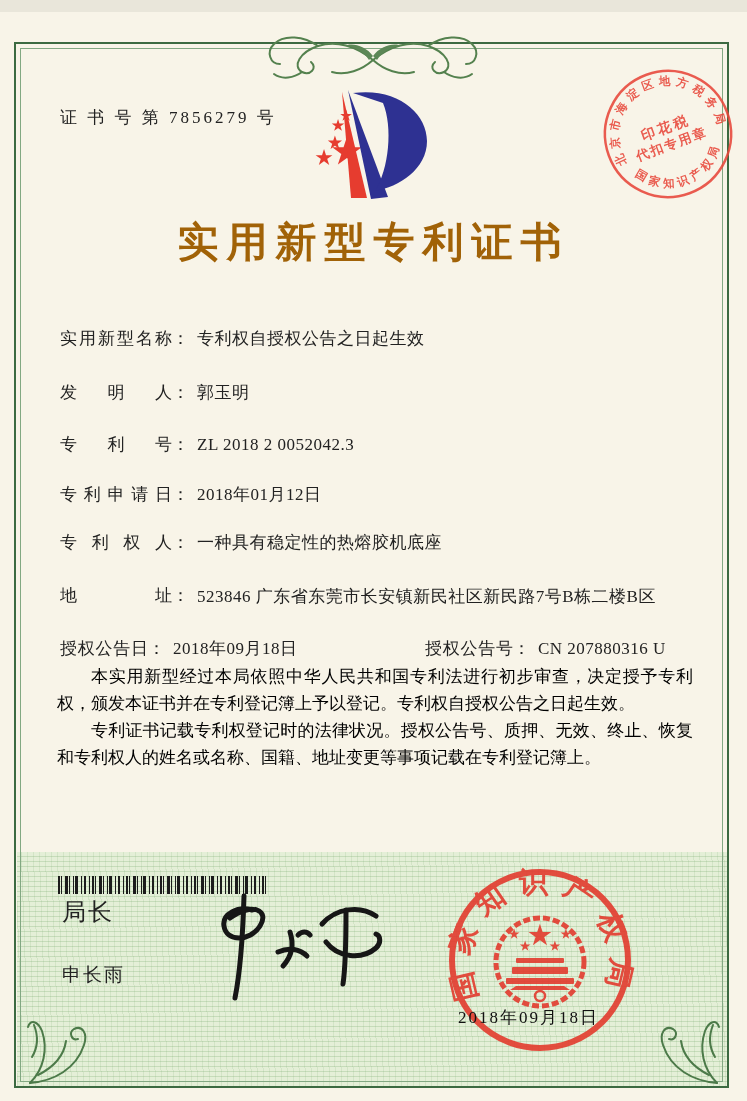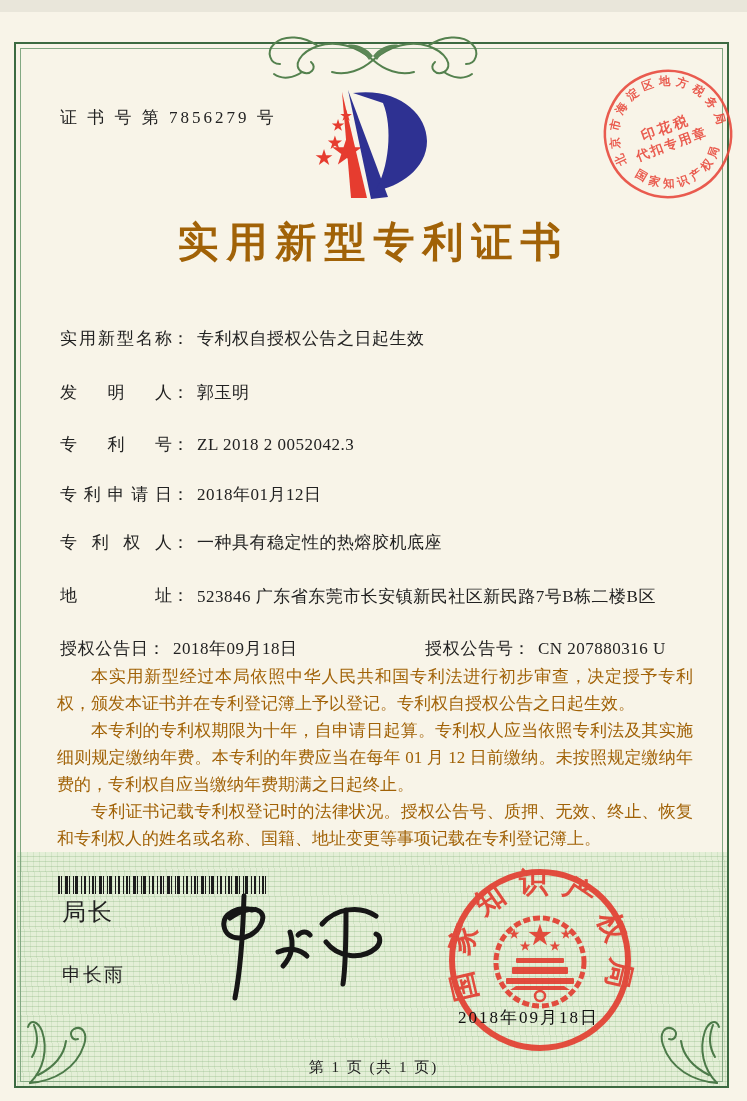--- a/index.html
+++ b/index.html
@@ -21,21 +21,21 @@
   }
   .cert-no { position:absolute; left:60px; top:94px; font-size:17px; letter-spacing:3px; z-index:6; }
   .title { position:absolute; left:0; top:203px; width:100%; text-align:center;
     font-size:41px; font-weight:bold; letter-spacing:8px; color:#a16207; z-index:6; }
   .row { position:absolute; left:60px; font-size:17px; z-index:6; white-space:nowrap; }
   .row .lbl { display:inline-block; width:112px; text-align:justify; text-align-last:justify; }
   .row .lbl5 { display:inline-block; width:88px; text-align:justify; text-align-last:justify; }
   .row .val { display:inline-block; margin-left:8px; letter-spacing:0.5px; }
   .row .wrapval { white-space:normal; vertical-align:top; max-width:505px; line-height:25px; }
   .paras { position:absolute; left:57px; top:651px; width:636px; z-index:6;
-    font-size:17px; line-height:27px; text-align:justify; color:#a16207; }
+    font-size:17px; line-height:27px; text-align:justify; color:#000000; }
   .paras p { margin:0; text-indent:2em; }
   .barcode { position:absolute; left:58px; top:864px; width:208px; height:18px; z-index:6;
     background:repeating-linear-gradient(90deg,
       #1c1c1c 0 2px, rgba(0,0,0,0) 2px 3px,
       #1c1c1c 3px 4px, rgba(0,0,0,0) 4px 7px,
       #1c1c1c 7px 10px, rgba(0,0,0,0) 10px 11px,
       #1c1c1c 11px 12px, rgba(0,0,0,0) 12px 15px,
       #1c1c1c 15px 16px, rgba(0,0,0,0) 16px 17px,
       #1c1c1c 17px 20px, rgba(0,0,0,0) 20px 23px,
       #1c1c1c 23px 24px, rgba(0,0,0,0) 24px 26px,
@@ -160,21 +160,20 @@
   </div>
   <div class="row" style="top:625px;">
     <span class="lbl5">授权公告日</span><span>：</span><span class="val">2018年09月18日</span>
   </div>
   <div class="row" style="left:425px; top:625px;">
     <span class="lbl5">授权公告号</span><span>：</span><span class="val">CN 207880316 U</span>
   </div>
 
   <div class="paras">
     <p>本实用新型经过本局依照中华人民共和国专利法进行初步审查，决定授予专利权，颁发本证书并在专利登记簿上予以登记。专利权自授权公告之日起生效。</p>
-    <p>本专利的专利权期限为十年，自申请日起算。专利权人应当依照专利法及其实施细则规定缴纳年费。本专利的年费应当在每年 01 月 12 日前缴纳。未按照规定缴纳年费的，专利权自应当缴纳年费期满之日起终止。</p>
     <p>专利证书记载专利权登记时的法律状况。授权公告号、质押、无效、终止、恢复和专利权人的姓名或名称、国籍、地址变更等事项记载在专利登记簿上。</p>
   </div>
 
   <div class="barcode"></div>
 
   <div class="director-title">局长</div>
   <div class="director-name">申长雨</div>
 
   <svg class="signature" width="200" height="118" viewBox="0 0 200 118">
     <g stroke="#161616" stroke-width="5" fill="none" stroke-linecap="round" stroke-linejoin="round">
@@ -211,15 +210,14 @@
         <rect x="-24" y="-2" width="48" height="5" rx="1"></rect>
         <rect x="-28" y="7" width="56" height="7" rx="1"></rect>
         <rect x="-34" y="18" width="68" height="6" rx="1"></rect>
         <path d="M-30,30 L30,30 L24,26 L-24,26 Z"></path>
         <circle cx="0" cy="36" r="5" fill="none" stroke="#e23b2e" stroke-width="2.5"></circle>
       </g>
     </g>
   </svg>
   <div class="seal-date">2018年09月18日</div>
 
-  <div class="footer">第 1 页 (共 1 页)</div>
 
 </div>
 
 </body></html>

